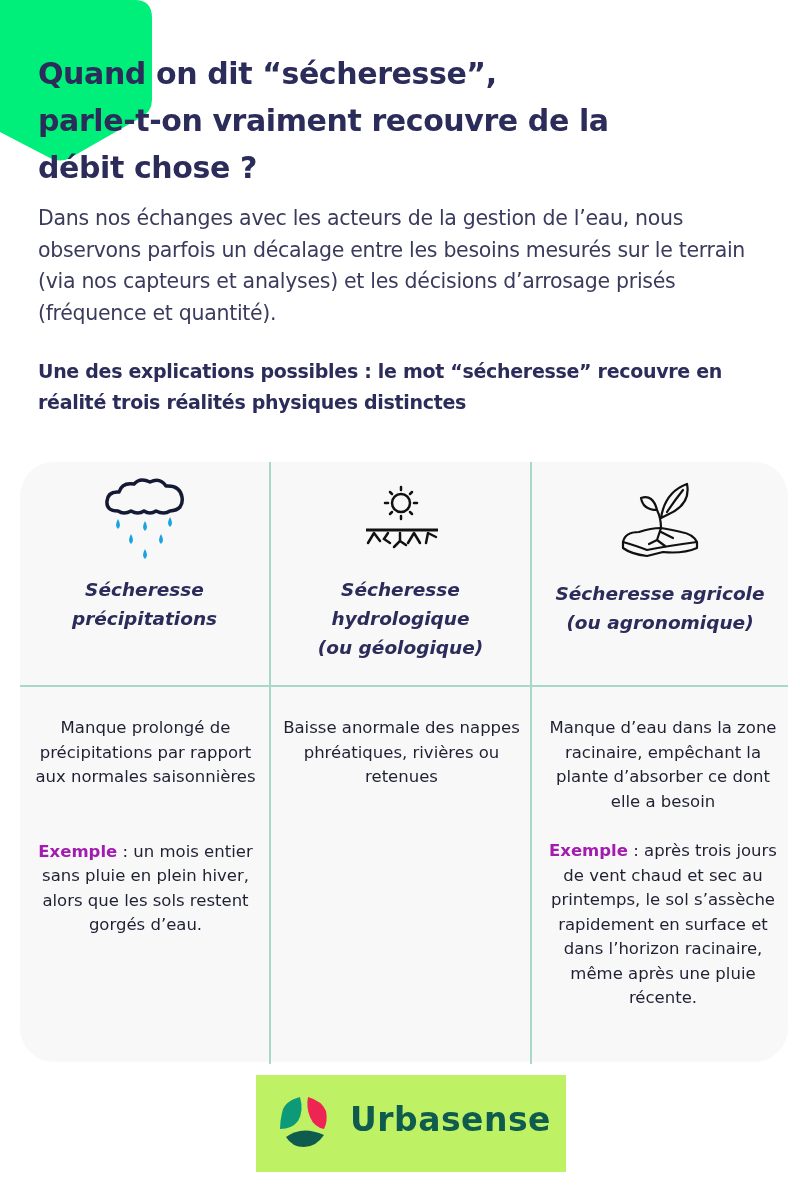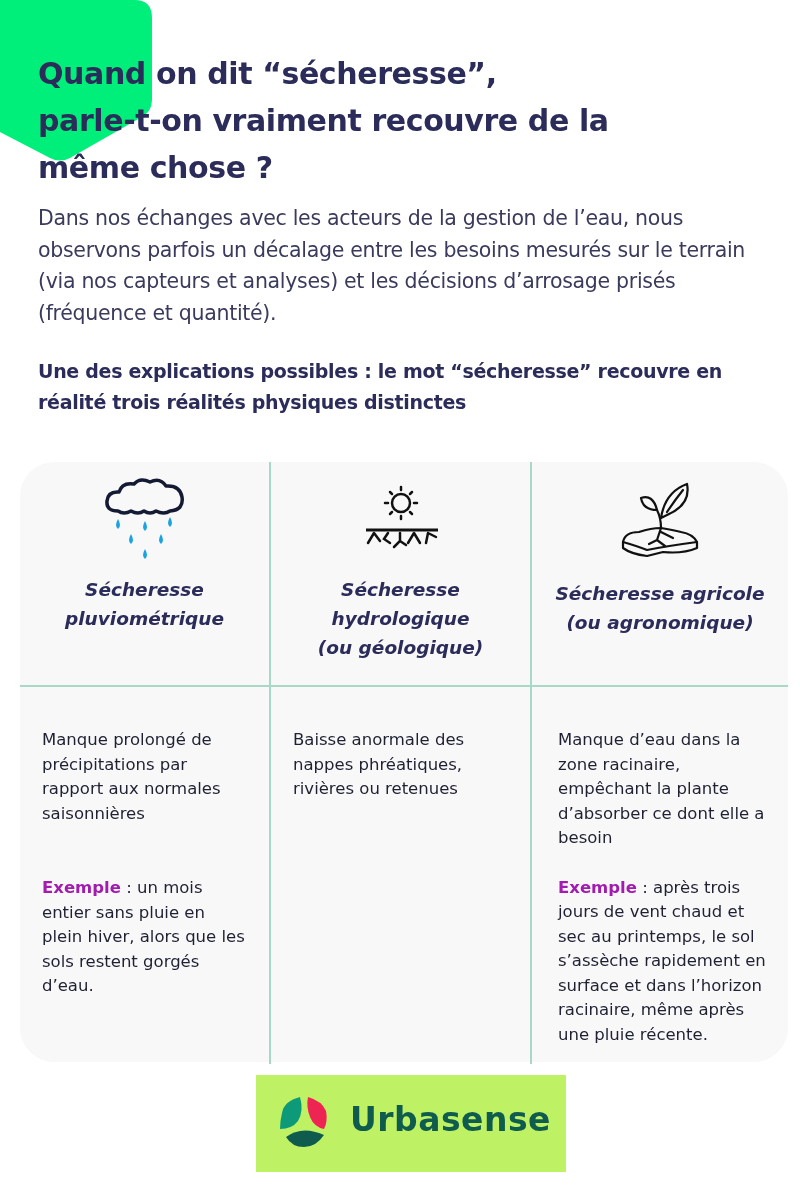--- a/index.html
+++ b/index.html
@@ -30,21 +30,21 @@
     .col { position: absolute; top: 462px; }
     .col .icon { position: absolute; top: 12px; left: 0; width: 100%; height: 92px; display: flex; justify-content: center; align-items: center; }
     .col .heading {
       position: absolute; top: 113px; left: 0; width: 100%; text-align: center;
       font-weight: bold; font-size: 18.5px; line-height: 29px; color: #2b2c5a; font-style: italic;
     }
     .col .body {
       position: absolute; top: 254px; left: 10px; right: 8px;
       font-size: 16.5px; line-height: 24.5px; color: #1f2133;
     }
-    .col .body p { margin: 12px; }
+    .col .body p { margin: 0; text-align: center; }
     .col .body .example { margin-top: 50px; }
     .col .body b { color: #a21caf; }
     .logo-box {
       position: absolute; left: 256px; top: 1075px; width: 310px; height: 97px; background: #bef264;
     }
     .logo-mark { position: absolute; left: 22px; top: 20px; width: 54px; height: 54px; }
     .logo-text {
       position: absolute; left: 94px; top: 25px; font-size: 33px; font-weight: bold; color: #0f5c4f;
       letter-spacing: 0.5px;
     }
@@ -52,21 +52,21 @@
 </head>
 <body>
 
 <svg class="green-shape" viewBox="0 0 160 170">
   <path d="M0 0 H135 Q152 0 152 18 V100 Q152 112 140 118 L70 158 Q60 163 50 158 L0 132 Z" fill="#00ef7a"></path>
 </svg>
 
 <h1 class="title">
   <span>Quand on dit “sécheresse”,</span><br>
   <span>parle-t-on vraiment recouvre de la</span><br>
-  <span>même chose ?</span>
+  <span>débit chose ?</span>
 </h1>
 
 <p class="intro">Dans nos échanges avec les acteurs de la gestion de l’eau, nous observons parfois un décalage entre les besoins mesurés sur le terrain (via nos capteurs et analyses) et les décisions d’arrosage prisés (fréquence et quantité).</p>
 
 <p class="subhead">Une des explications possibles : le mot “sécheresse” recouvre en réalité trois réalités physiques distinctes</p>
 
 <div class="card"></div>
 <div class="vline" style="left:269px"></div>
 <div class="vline" style="left:530px"></div>
 <div class="hline"></div>
@@ -80,21 +80,21 @@
         <path d="M41 44 q-4 7 0 10 q4 -3 0 -10z"></path>
         <path d="M66 40 q-4 7 0 10 q4 -3 0 -10z"></path>
         <path d="M27 57 q-4 7 0 10 q4 -3 0 -10z"></path>
         <path d="M57 57 q-4 7 0 10 q4 -3 0 -10z"></path>
         <path d="M41 72 q-4 7 0 10 q4 -3 0 -10z"></path>
       </g>
     </svg>
   </div>
   <div class="heading">
     <span>Sécheresse</span><br>
-    <span>pluviométrique</span>
+    <span>précipitations</span>
   </div>
   <div class="body">
     <p>Manque prolongé de précipitations par rapport aux normales saisonnières</p>
     <p class="example"><b>Exemple</b><span> : un mois entier sans pluie en plein hiver, alors que les sols restent gorgés d’eau.</span></p>
   </div>
 </div>
 
 <div class="col" style="left:271px;width:259px">
   <div class="icon">
     <svg width="90" height="70" viewBox="0 0 90 70">

